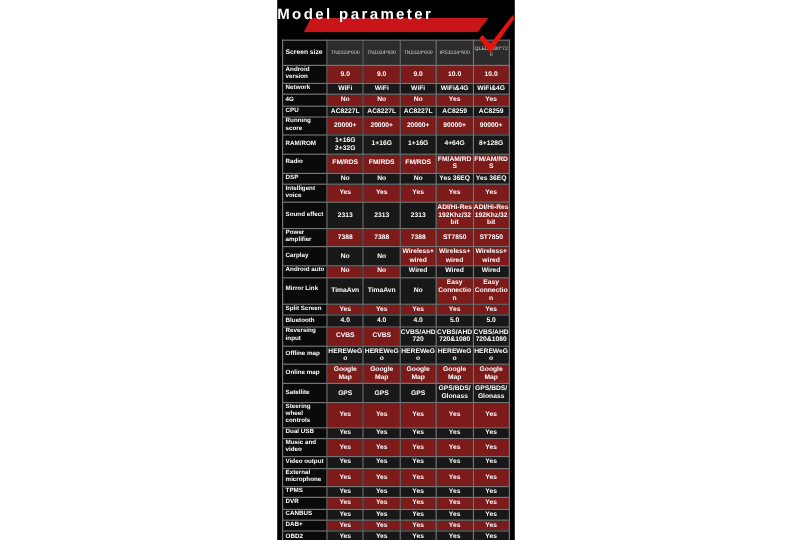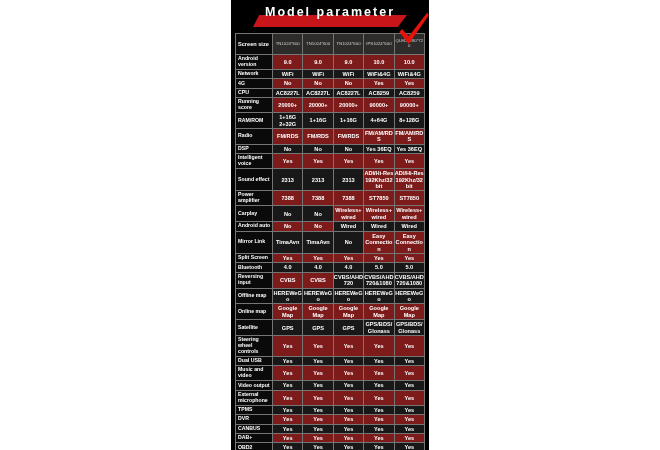--- a/index.html
+++ b/index.html
@@ -11,21 +11,21 @@
     position:absolute;left:231px;top:0;width:198px;height:450px;
     background:#000000;overflow:hidden;
   }
   .title-wrap{position:absolute;top:2px;left:0;width:100%;height:30px;}
   .banner{
     position:absolute;top:13px;left:22px;right:22px;height:12px;
     background:var(--accent,#c8151a);
     clip-path:polygon(4% 0,100% 0,94% 100%,0 100%);
   }
   .title{
-    position:relative;text-align:center;color:#ffffff;font-weight:700;
+    position:relative;color:#ffffff;font-weight:700;
     font-size:12.5px;letter-spacing:2px;padding-top:3px;white-space:nowrap;
   }
   .check{position:absolute;top:11px;right:-1px;width:32px;height:36px;z-index:5;}
   table.spec{
     position:absolute;left:4px;top:33px;width:190px;height:413px;
     border-collapse:collapse;table-layout:fixed;
   }
   table.spec td{
     border:1px solid var(--grid,#757575);
     text-align:center;vertical-align:middle;

